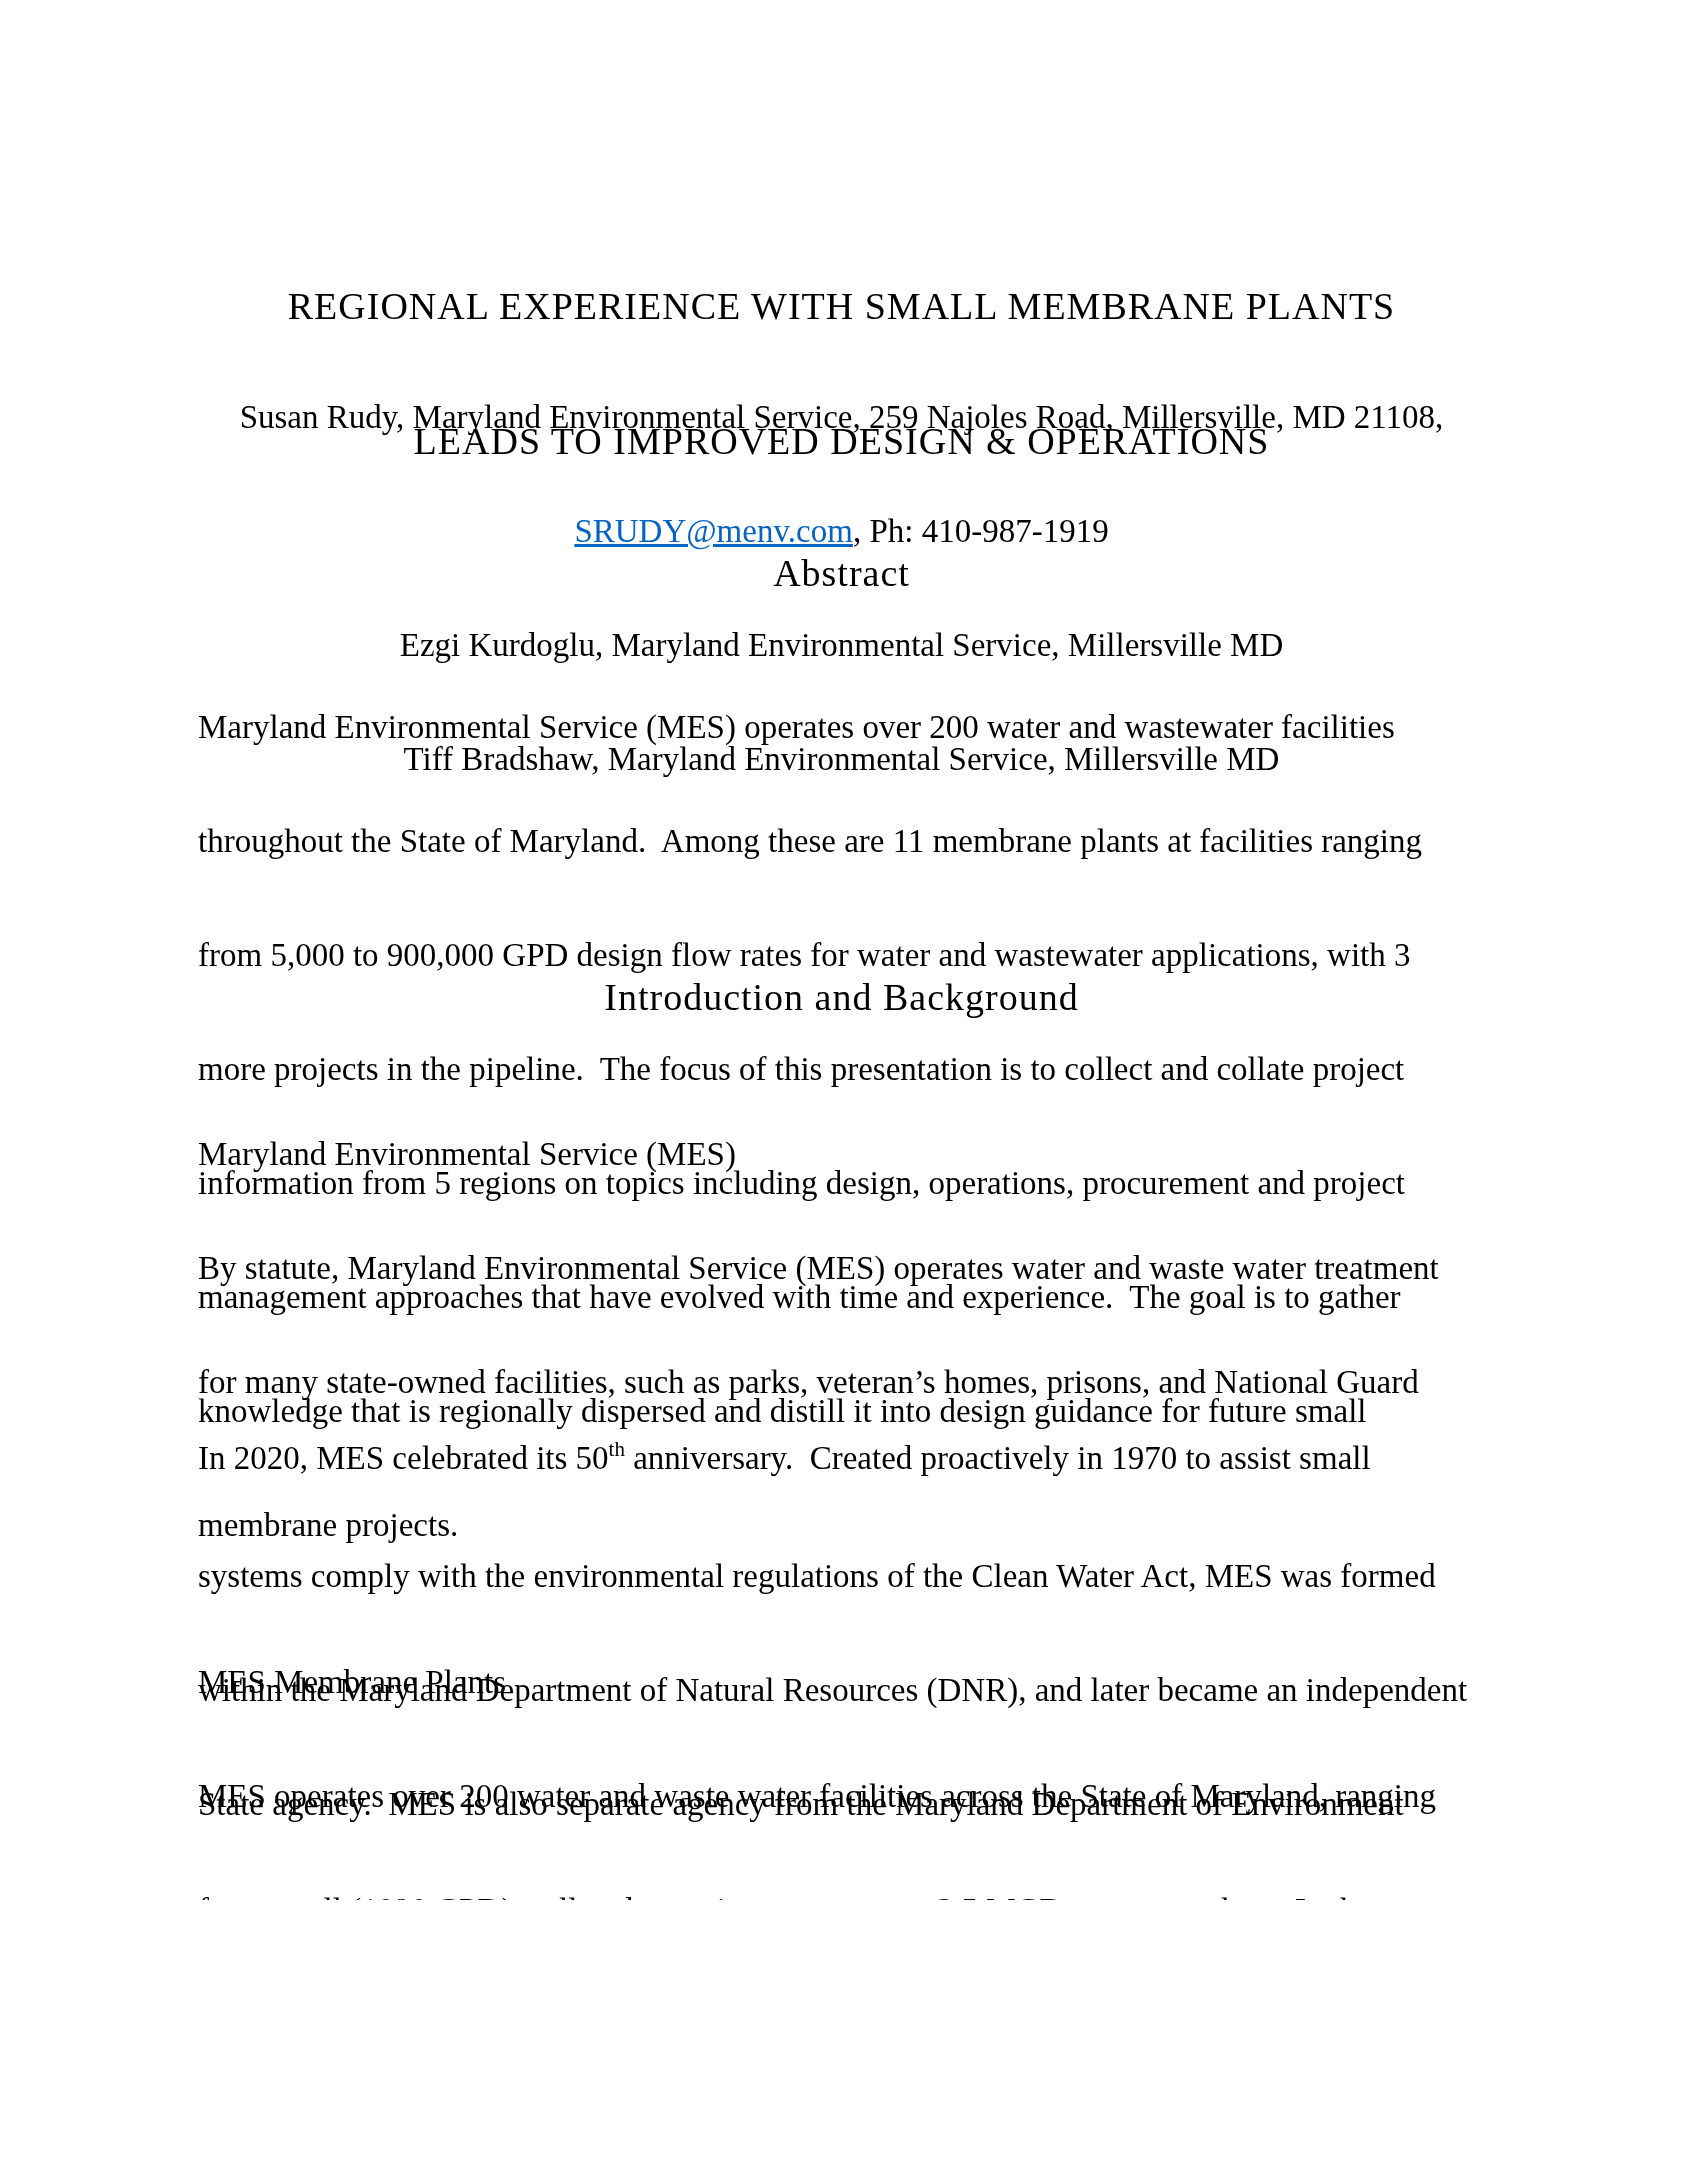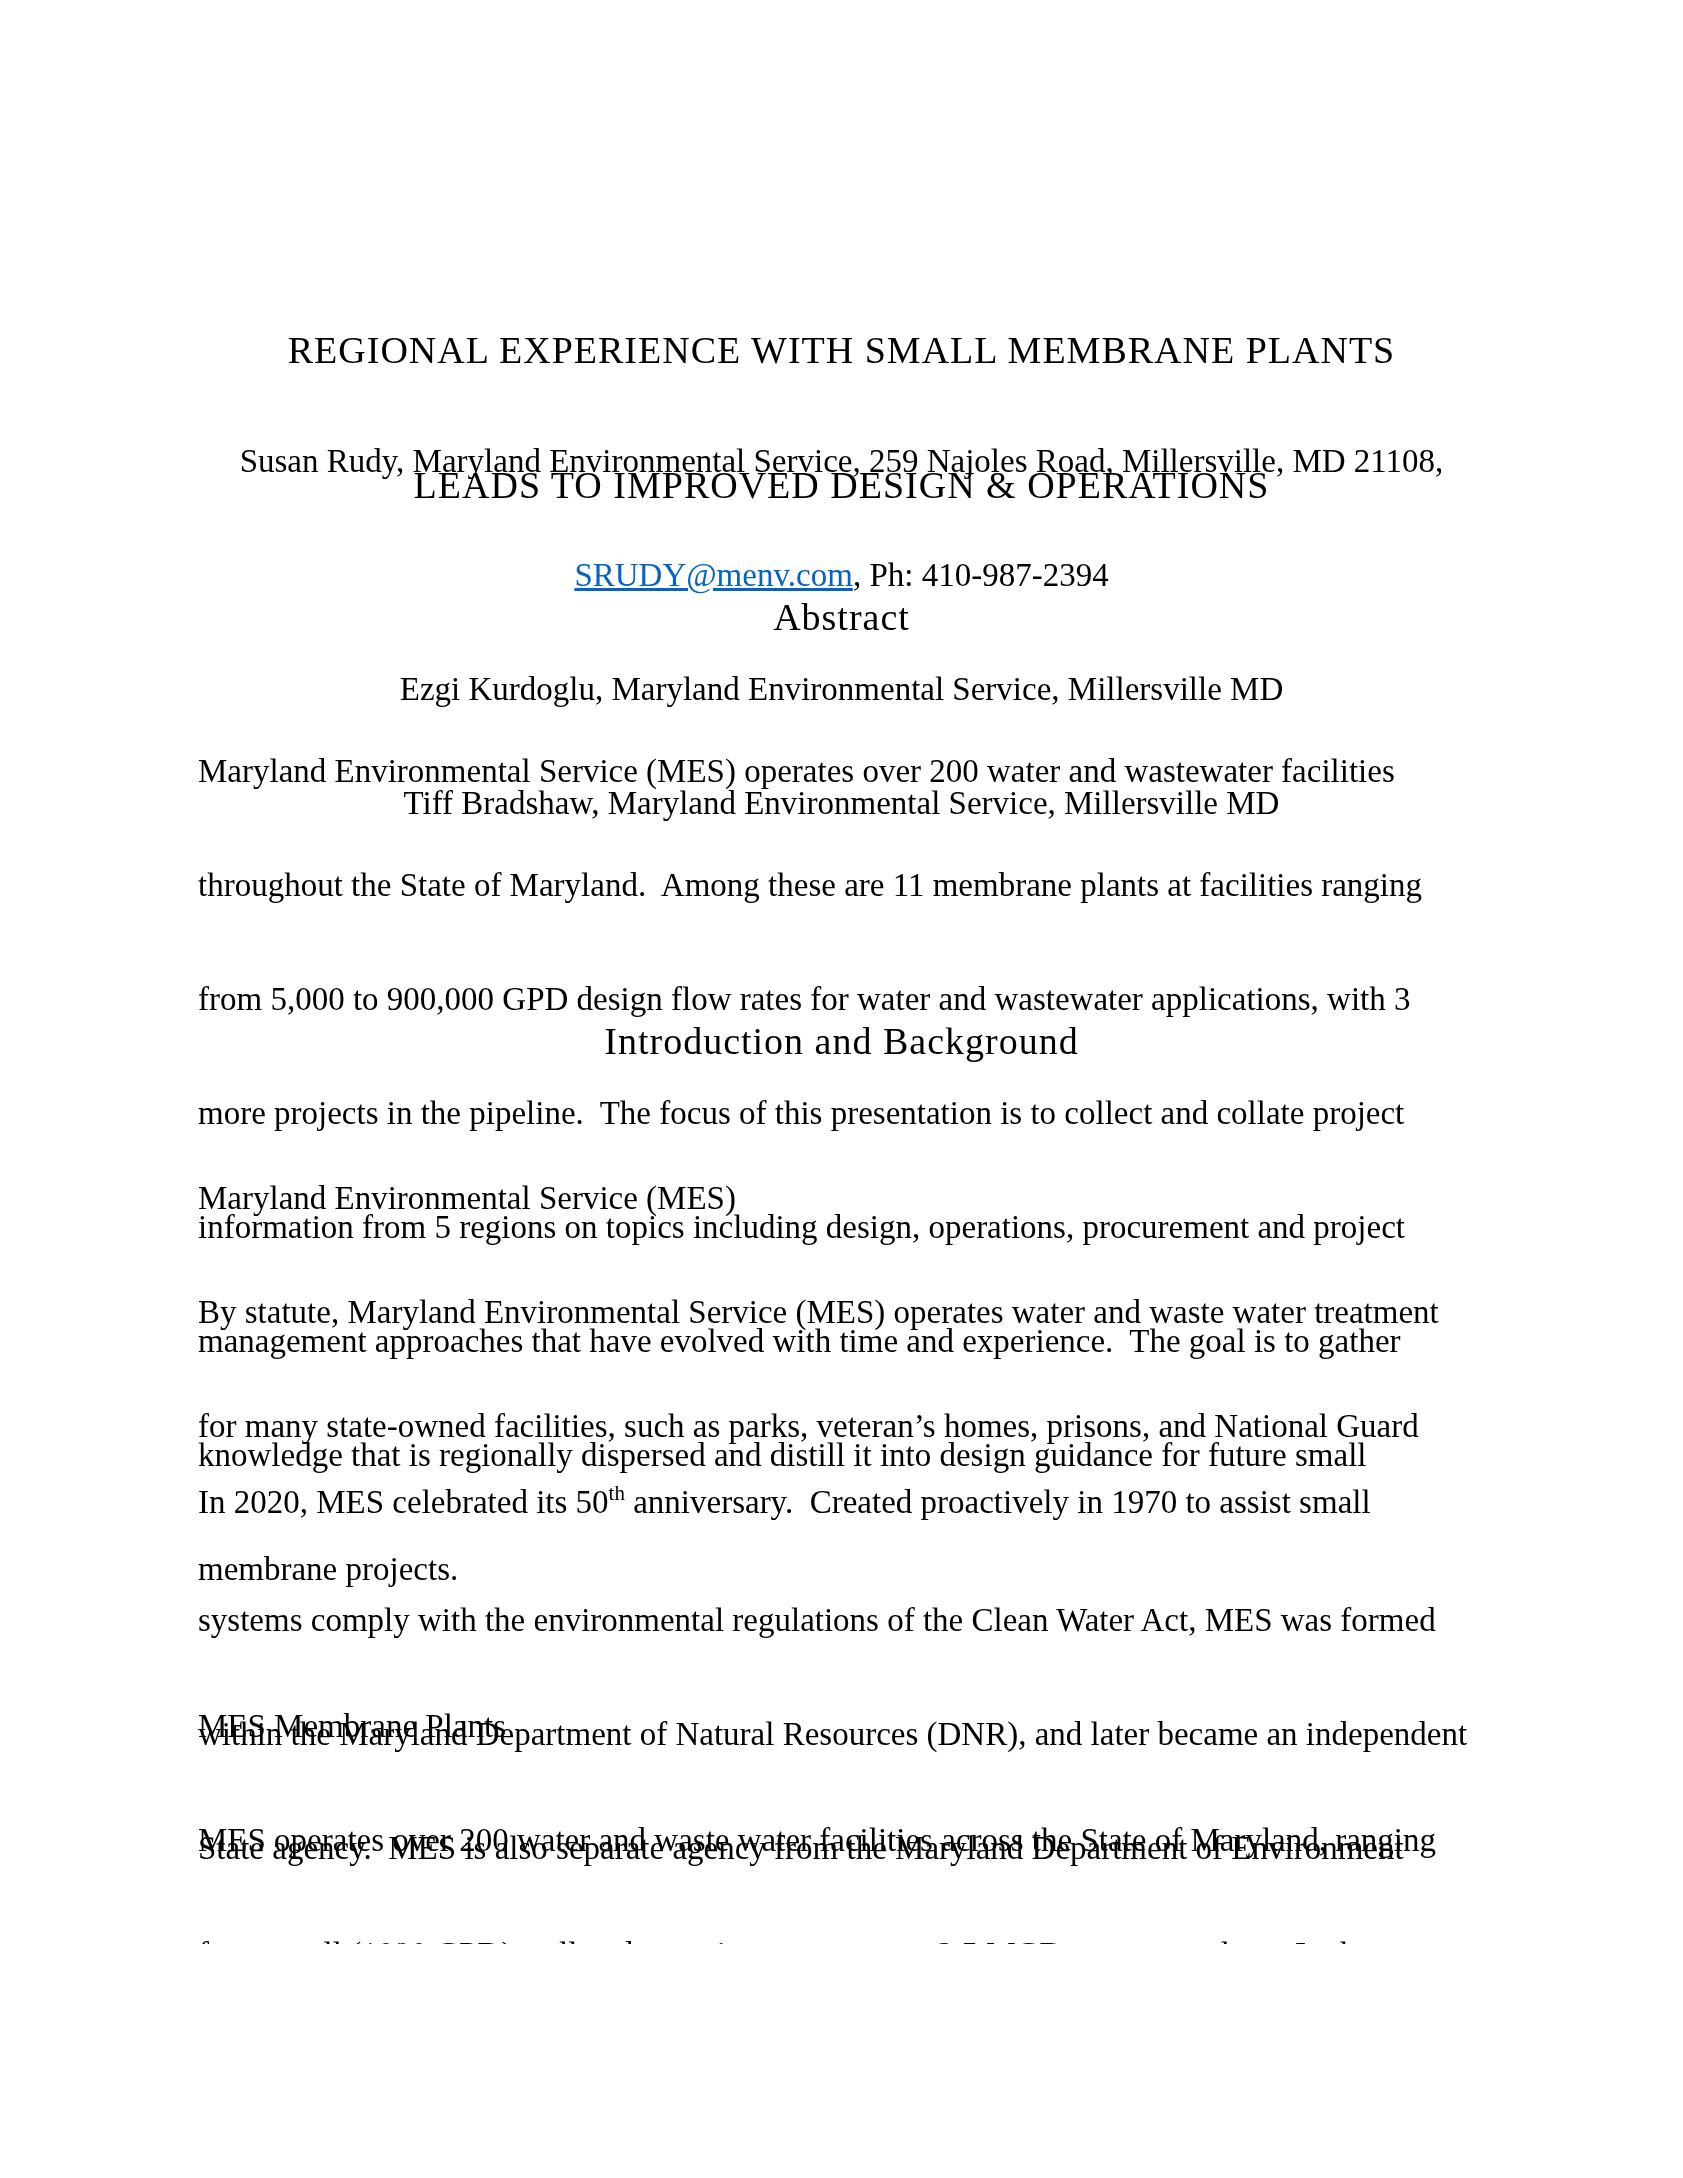--- a/index.html
+++ b/index.html
@@ -8,21 +8,20 @@
     background: #ffffff;
   }
   .page {
     position: relative;
     width: 1683px;
     height: 1900px;
     background: #ffffff;
     color: #000000;
     font-family: "Liberation Serif", serif;
     overflow: hidden;
-    margin-top: 44px;
   }
   .centered {
     position: absolute;
     left: 0;
     width: 1683px;
     text-align: center;
   }
   .title-block {
     top: 194px;
     font-size: 38px;
@@ -105,21 +104,21 @@
 
 <div class="page">
 
   <div class="centered title-block">
     <div>REGIONAL EXPERIENCE WITH SMALL MEMBRANE PLANTS</div>
     <div>LEADS TO IMPROVED DESIGN &amp; OPERATIONS</div>
   </div>
 
   <div class="centered authors-block">
     <div>Susan Rudy, Maryland Environmental Service, 259 Najoles Road, Millersville, MD 21108,</div>
-    <div><a class="email-link">SRUDY@menv.com</a><span>, Ph: 410-987-2394</span></div>
+    <div><a class="email-link">SRUDY@menv.com</a><span>, Ph: 410-987-1919</span></div>
     <div>Ezgi Kurdoglu, Maryland Environmental Service, Millersville MD</div>
     <div>Tiff Bradshaw, Maryland Environmental Service, Millersville MD</div>
   </div>
 
   <div class="centered section-heading" id="abstract-heading">Abstract</div>
 
   <div class="body-block" id="abstract-body">
     <div>Maryland Environmental Service (MES) operates over 200 water and wastewater facilities</div>
     <div>throughout the State of Maryland.  Among these are 11 membrane plants at facilities ranging</div>
     <div>from 5,000 to 900,000 GPD design flow rates for water and wastewater applications, with 3</div>

